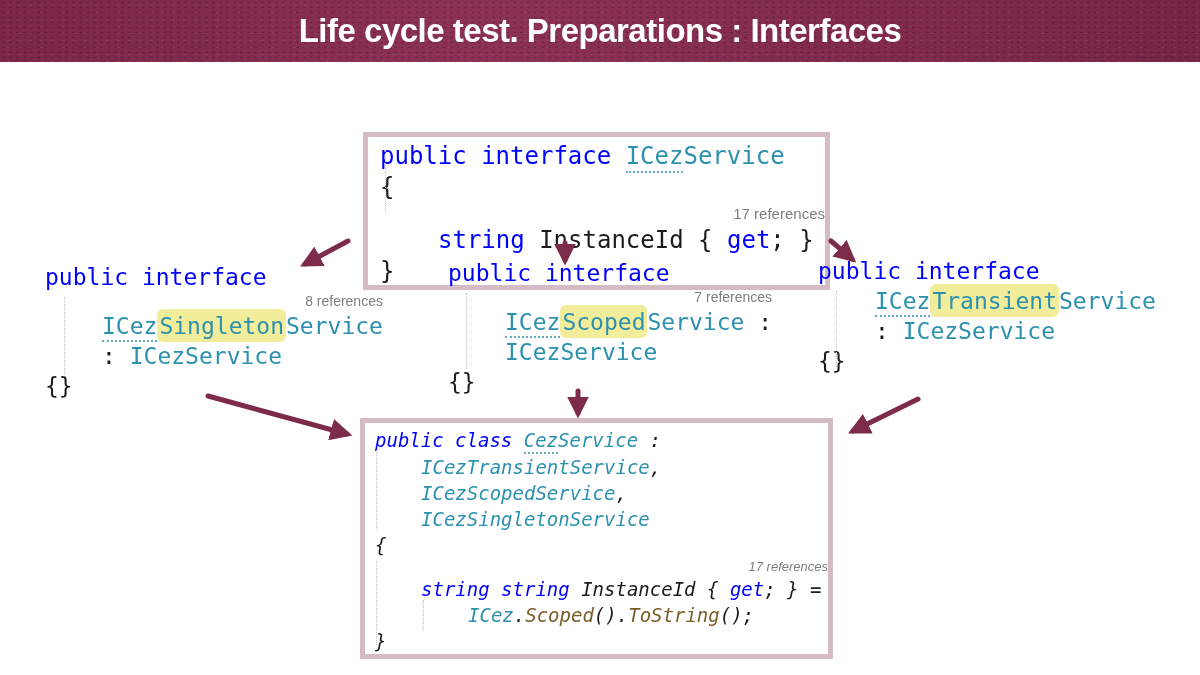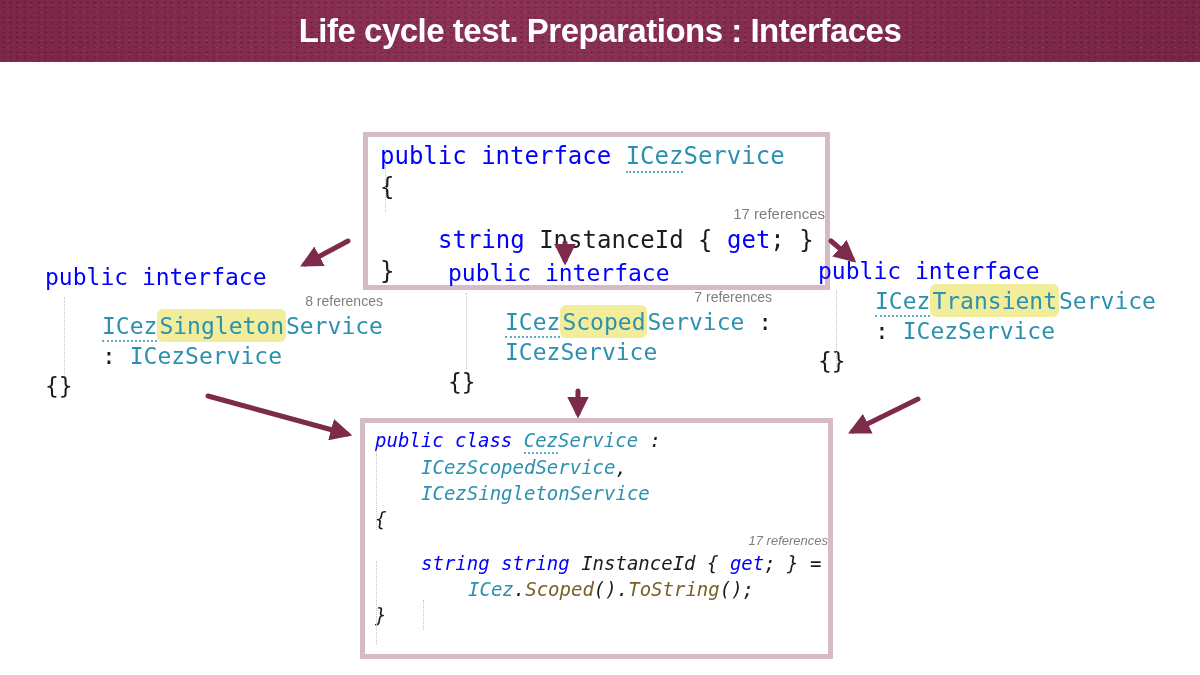--- a/index.html
+++ b/index.html
@@ -92,20 +92,21 @@
 
   <div id="snipR" class="snip code">
     <div class="cl"><span class="kw">public interface</span></div>
     <div class="cl ind"><span class="ty dotted">ICez</span><span class="ty hl">Transient</span><span class="ty">Service</span></div>
     <div class="cl ind"><span>: </span><span class="ty">ICezService</span></div>
     <div class="cl">{}</div>
   </div>
 
   <div id="botBox" class="box code">
     <div class="cl first"><span class="kw">public class </span><span class="ty dotted">Cez</span><span class="ty">Service</span><span> :</span></div>
+    <div class="cl ind1"><span class="ty">ICezTransientService</span><span>,</span></div>
     <div class="cl ind1"><span class="ty">ICezScopedService</span><span>,</span></div>
     <div class="cl ind1"><span class="ty">ICezSingletonService</span></div>
     <div class="cl">{</div>
     <div class="refs">17 references</div>
     <div class="cl ind1"><span class="kw">string string </span><span>InstanceId { </span><span class="kw">get</span><span>; } =</span></div>
     <div class="cl ind2"><span class="ty">ICez</span><span>.</span><span class="me">Scoped</span><span>().</span><span class="me">ToString</span><span>();</span></div>
     <div class="cl">}</div>
   </div>
 
   <div class="guide" style="left:385px;top:150px;height:62px;"></div>

